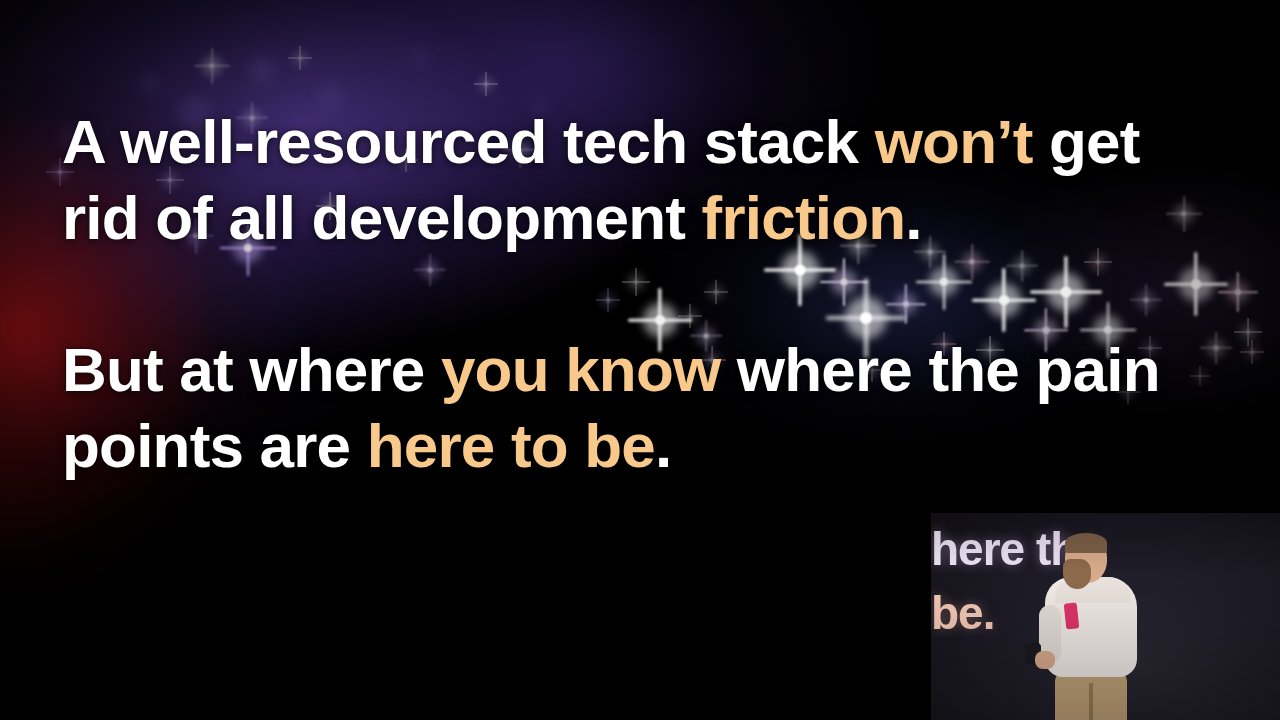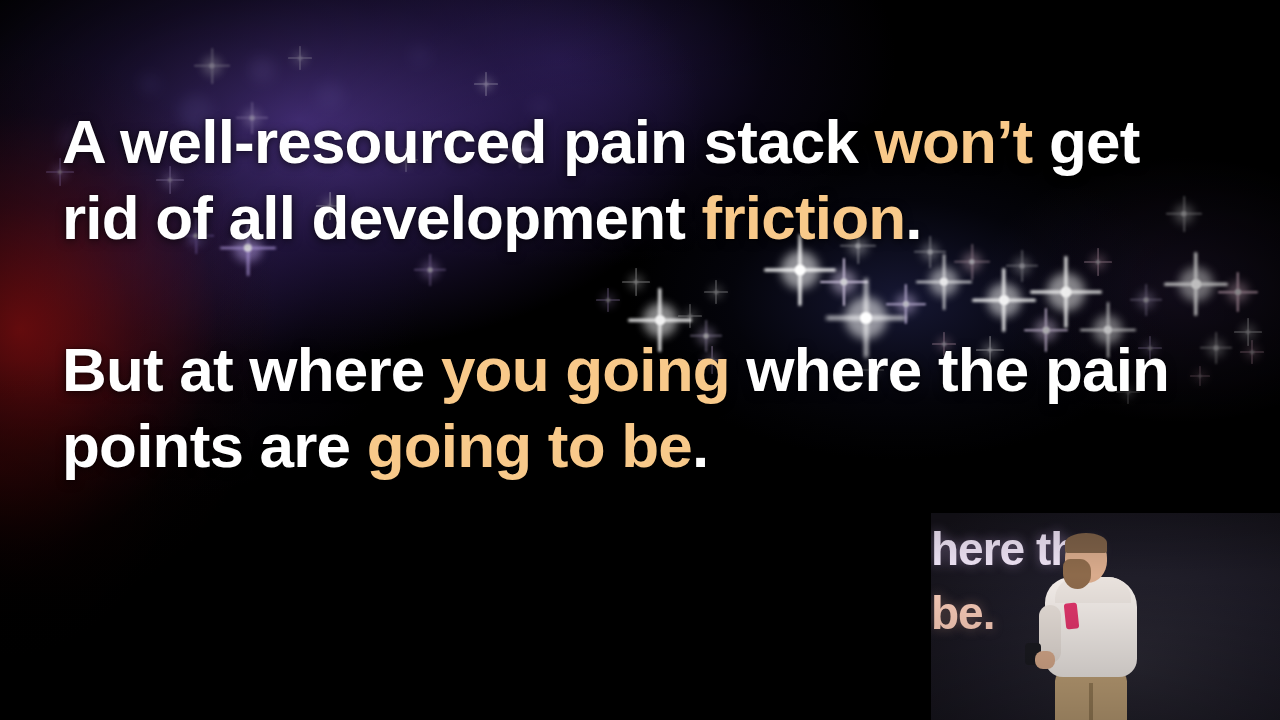--- a/index.html
+++ b/index.html
@@ -493,23 +493,23 @@
         <div class="glow" style="width: 10.5px; height: 10.5px; background: rgb(255, 200, 224); opacity: 0.55;"></div>
         <div class="cross" style="width: 20px; height: 1px; border-radius: 1px; filter: blur(0.5px);"></div>
         <div class="cross2" style="width: 20px; height: 1px; border-radius: 1px; filter: blur(0.5px);"></div>
         <div class="core" style="width: 3px; height: 3px;"></div>
       </div>
     </div>
 
   <div class="bg-layer" id="bg-vignette"></div>
 
   <div id="caption">
-    <p class="para" id="caption-p1"><span>A well-resourced pain stack </span><span class="hl">won’t</span><span> get rid of all development </span><span class="hl">friction</span><span>.</span></p>
+    <p class="para" id="caption-p1"><span>A well-resourced tech stack </span><span class="hl">won’t</span><span> get rid of all development </span><span class="hl">friction</span><span>.</span></p>
     <div class="spacer"></div>
-    <p class="para" id="caption-p2"><span>But at where </span><span class="hl">you going</span><span> where the pain points are </span><span class="hl">going to be</span><span>.</span></p>
+    <p class="para" id="caption-p2"><span>But at where </span><span class="hl">you know</span><span> where the pain points are </span><span class="hl">here to be</span><span>.</span></p>
   </div>
 
   <div id="pip">
     <div id="pip-scene"></div>
 
     <div id="pip-screen-text">
       <div id="pip-line1">here the</div>
       <div id="pip-line2">be.</div>
     </div>
 

